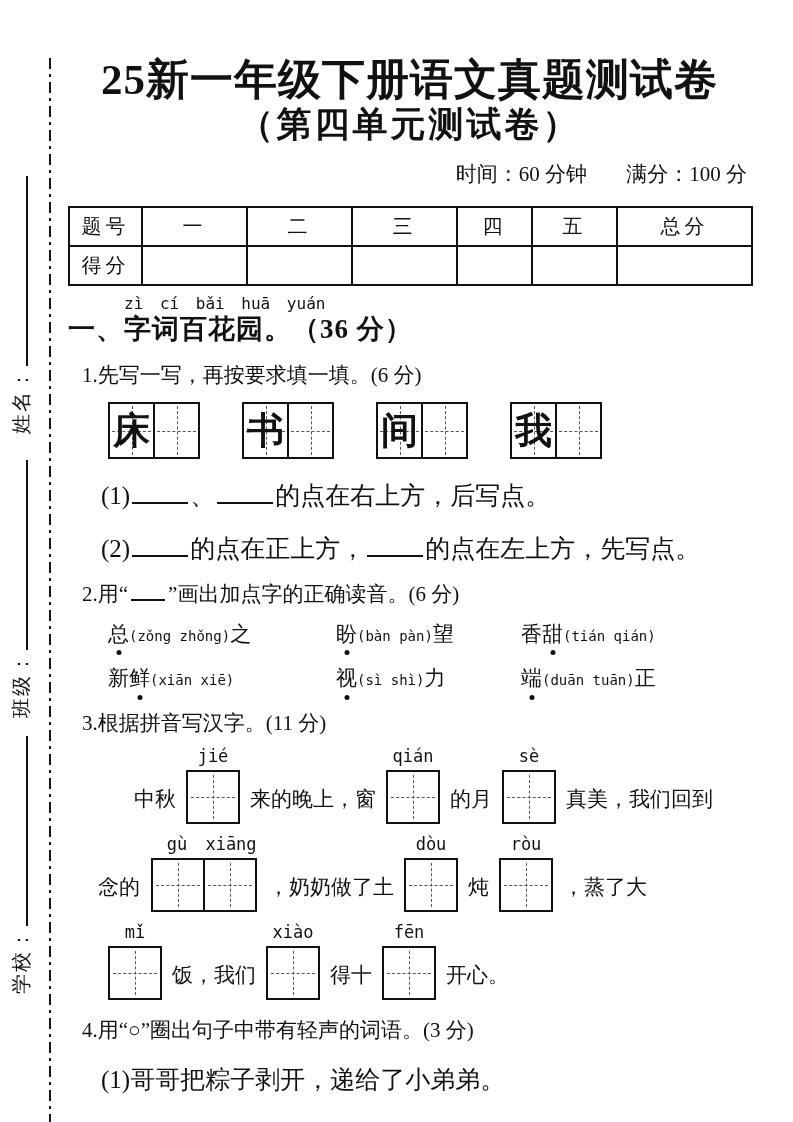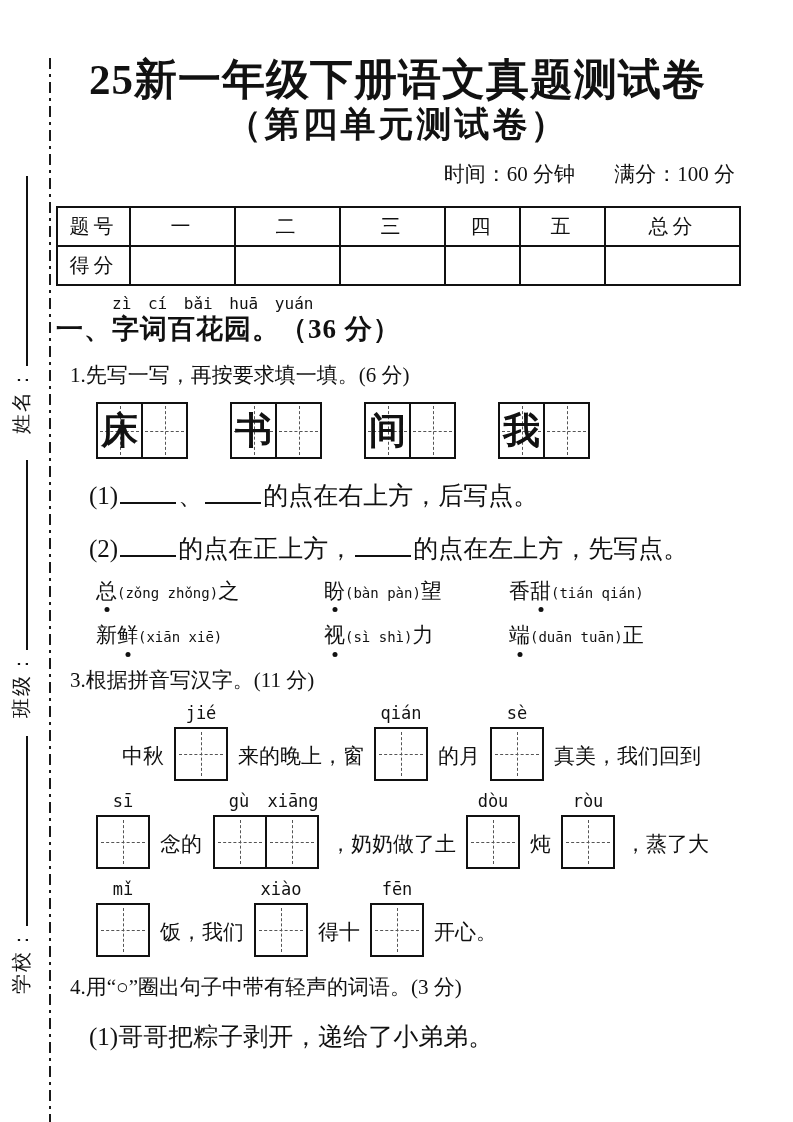--- a/index.html
+++ b/index.html
@@ -32,21 +32,21 @@
   }
   .m-line{
     display:inline-block;width:190px;height:4px;
     border-bottom:2px solid #111;margin-left:2px;
   }
   .g-name{left:8px;top:434px;}
   .g-class{left:8px;top:718px;}
   .g-school{left:8px;top:994px;}
 
   
-  .main{position:absolute;left:56px;top:0;width:683px;}
+  .main{position:absolute;left:68px;top:0;width:683px;}
 
   .title{
     margin:56px 0 0;text-align:center;
     font-size:43px;font-weight:bold;letter-spacing:1px;line-height:1.1;
   }
   .subtitle{
     margin:3px 0 0;text-align:center;
     font-size:35px;font-weight:bold;letter-spacing:3px;line-height:1.1;
   }
   .meta{margin-top:15px;text-align:right;font-size:21px;padding-right:4px;}
@@ -204,20 +204,21 @@
             <span class="tzg-char">我</span>
           </div>
         <div class="tzg-cell"></div>
       </div>
     </div>
 
     <p class="sub"><span>(1)</span><span class="blank"></span><span>、</span><span class="blank"></span><span>的点在右上方，后写点。</span></p>
 
     <p class="sub"><span>(2)</span><span class="blank"></span><span>的点在正上方，</span><span class="blank"></span><span>的点在左上方，先写点。</span></p>
 
+    <p class="prompt"><span>2.用“</span><span class="inline-blank"></span><span>”画出加点字的正确读音。(6 分)</span></p>
 
     <div class="q2-grid">
       <span class="q2-item"><span></span><span class="dotted">总</span><span class="py">(zǒng zhǒng)</span><span>之</span></span>
       <span class="q2-item"><span></span><span class="dotted">盼</span><span class="py">(bàn pàn)</span><span>望</span></span>
       <span class="q2-item"><span>香</span><span class="dotted">甜</span><span class="py">(tián qián)</span><span></span></span>
       <span class="q2-item"><span>新</span><span class="dotted">鲜</span><span class="py">(xiān xiē)</span><span></span></span>
       <span class="q2-item"><span></span><span class="dotted">视</span><span class="py">(sì shì)</span><span>力</span></span>
       <span class="q2-item"><span></span><span class="dotted">端</span><span class="py">(duān tuān)</span><span>正</span></span>
     </div>
 
@@ -242,26 +243,20 @@
       <div class="pbox">
         <div class="py-top">
             <span>sè</span>
           </div>
         <div class="hbox"></div>
       </div>
       <span class="txt">真美，我们回到</span>
     </div>
 
     <div class="q3-line pl-line23">
-      <div class="pbox">
-        <div class="py-top">
-            <span>sī</span>
-          </div>
-        <div class="hbox"></div>
-      </div>
       <span class="txt">念的</span>
       <div class="pbox">
         <div class="py-top">
             <span>gù</span>
             <span>xiāng</span>
           </div>
         <div class="hbox-pair">
           <div class="hbox"></div>
           <div class="hbox"></div>
         </div>

